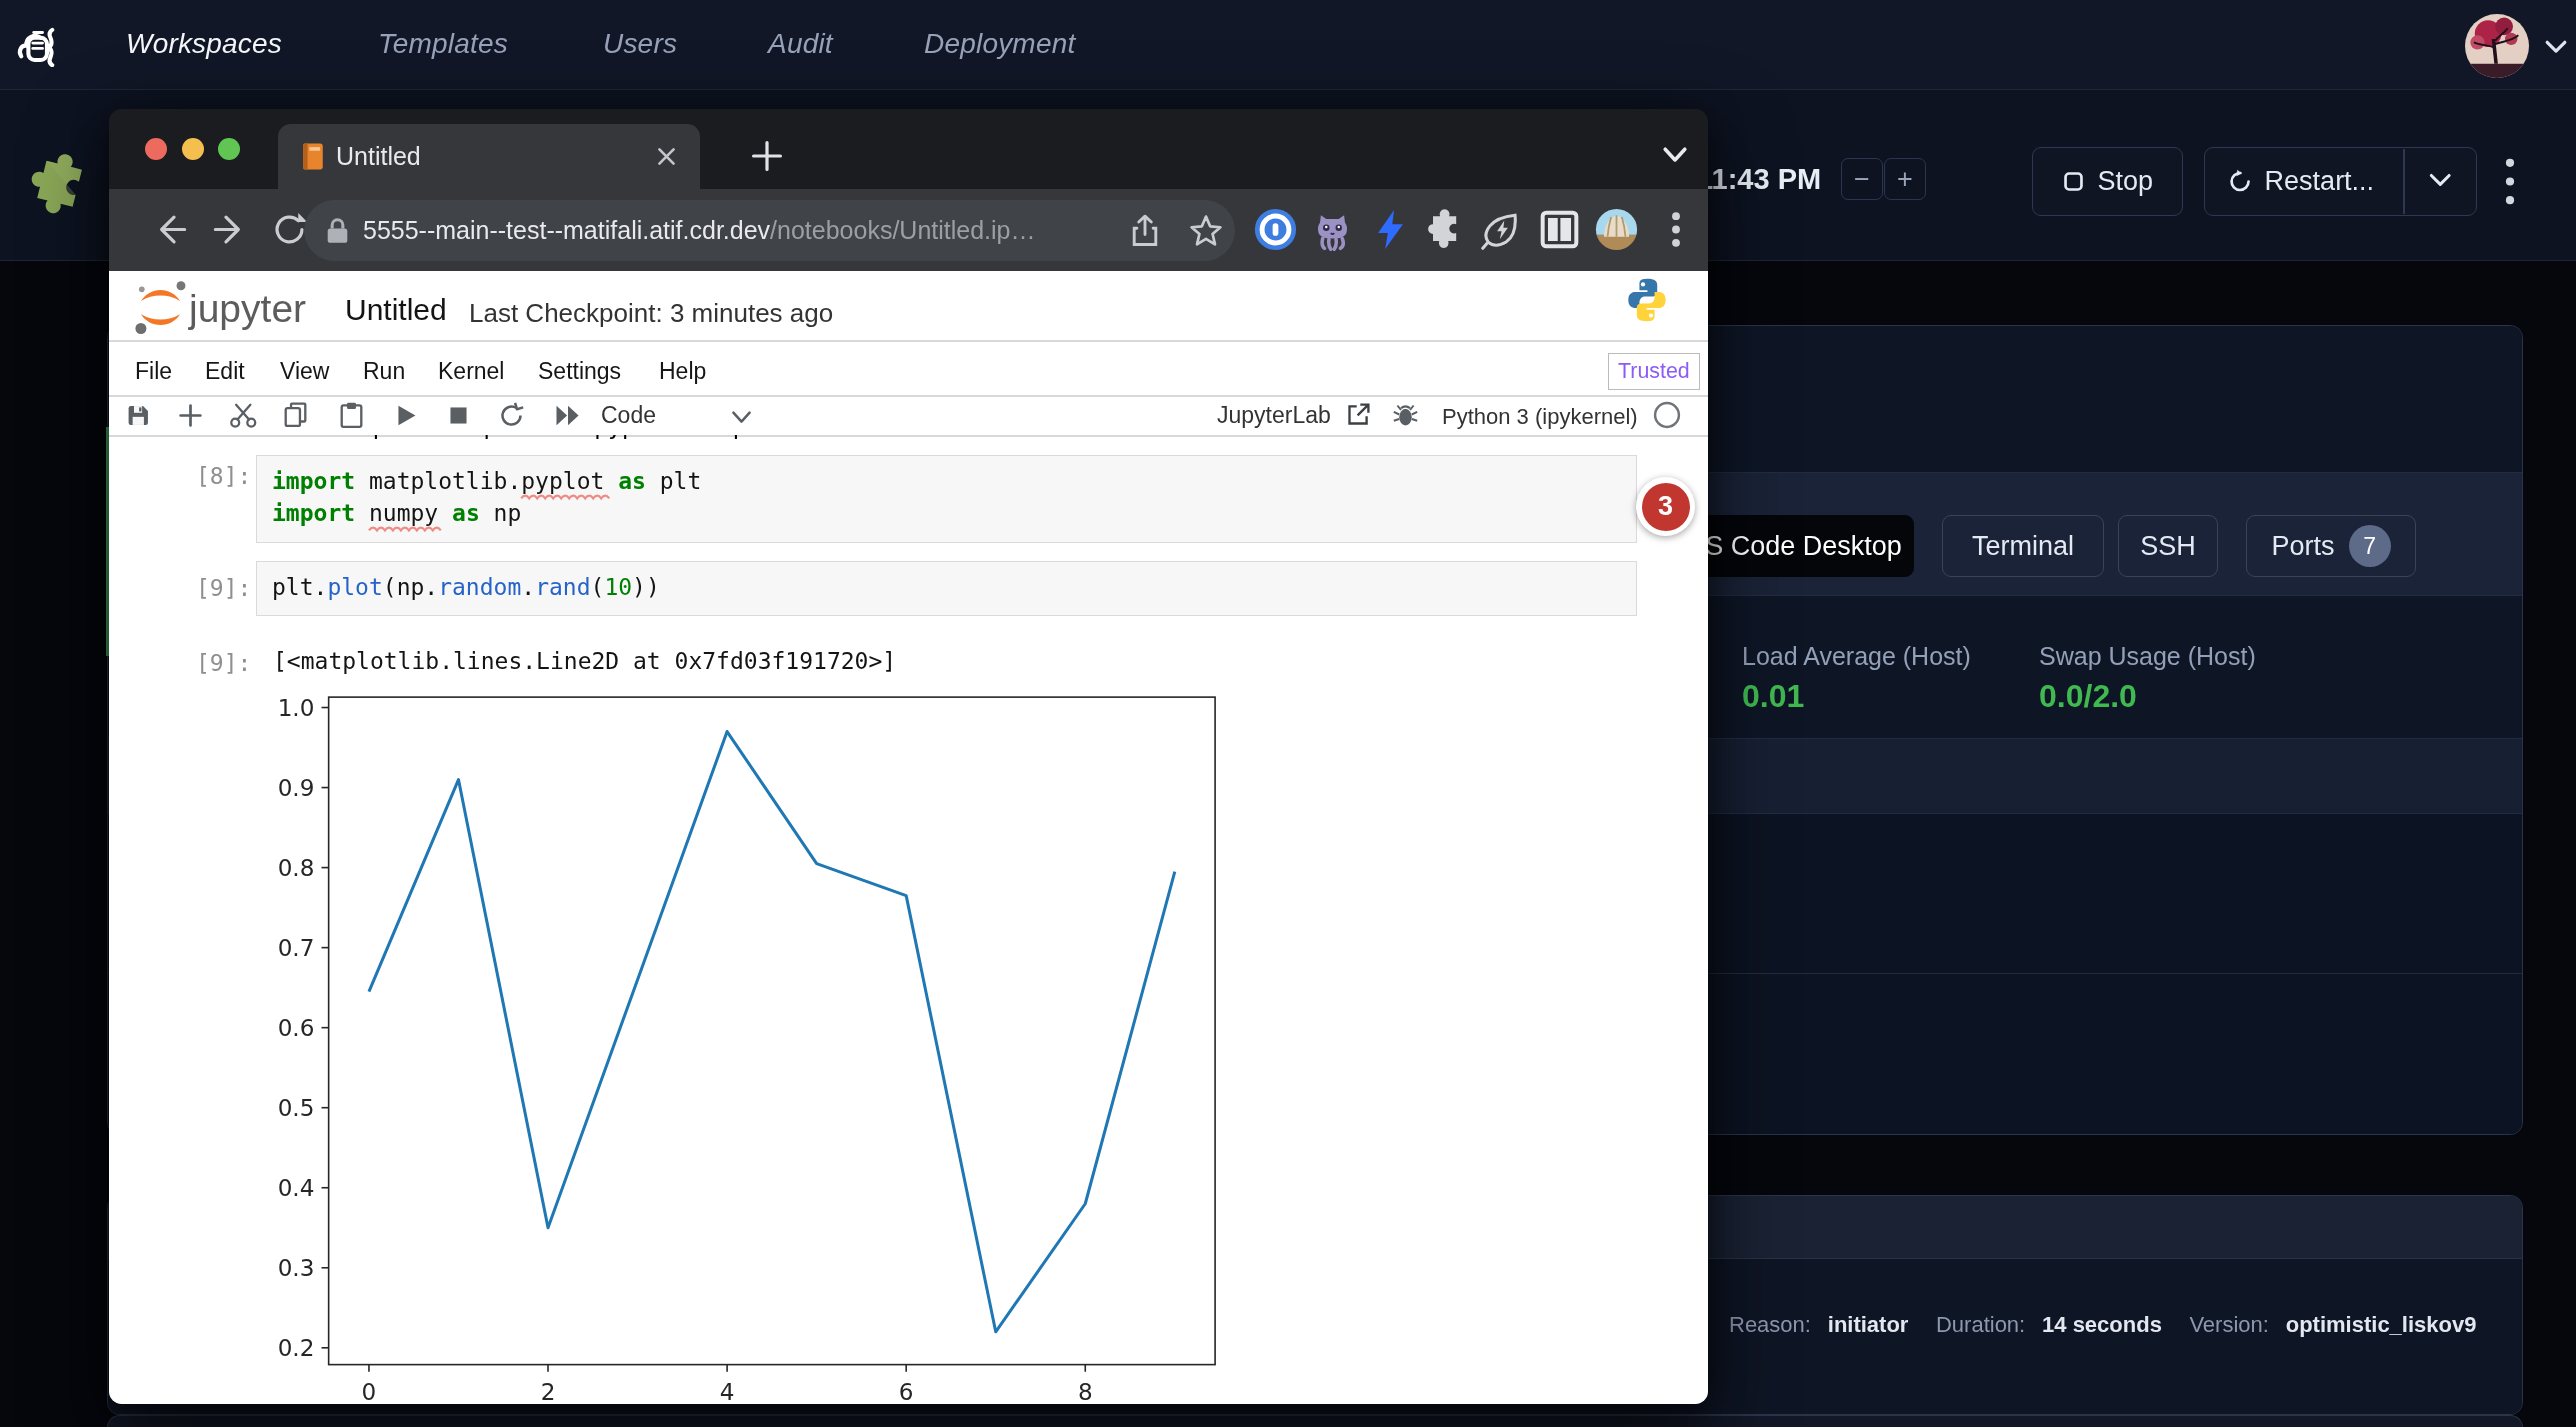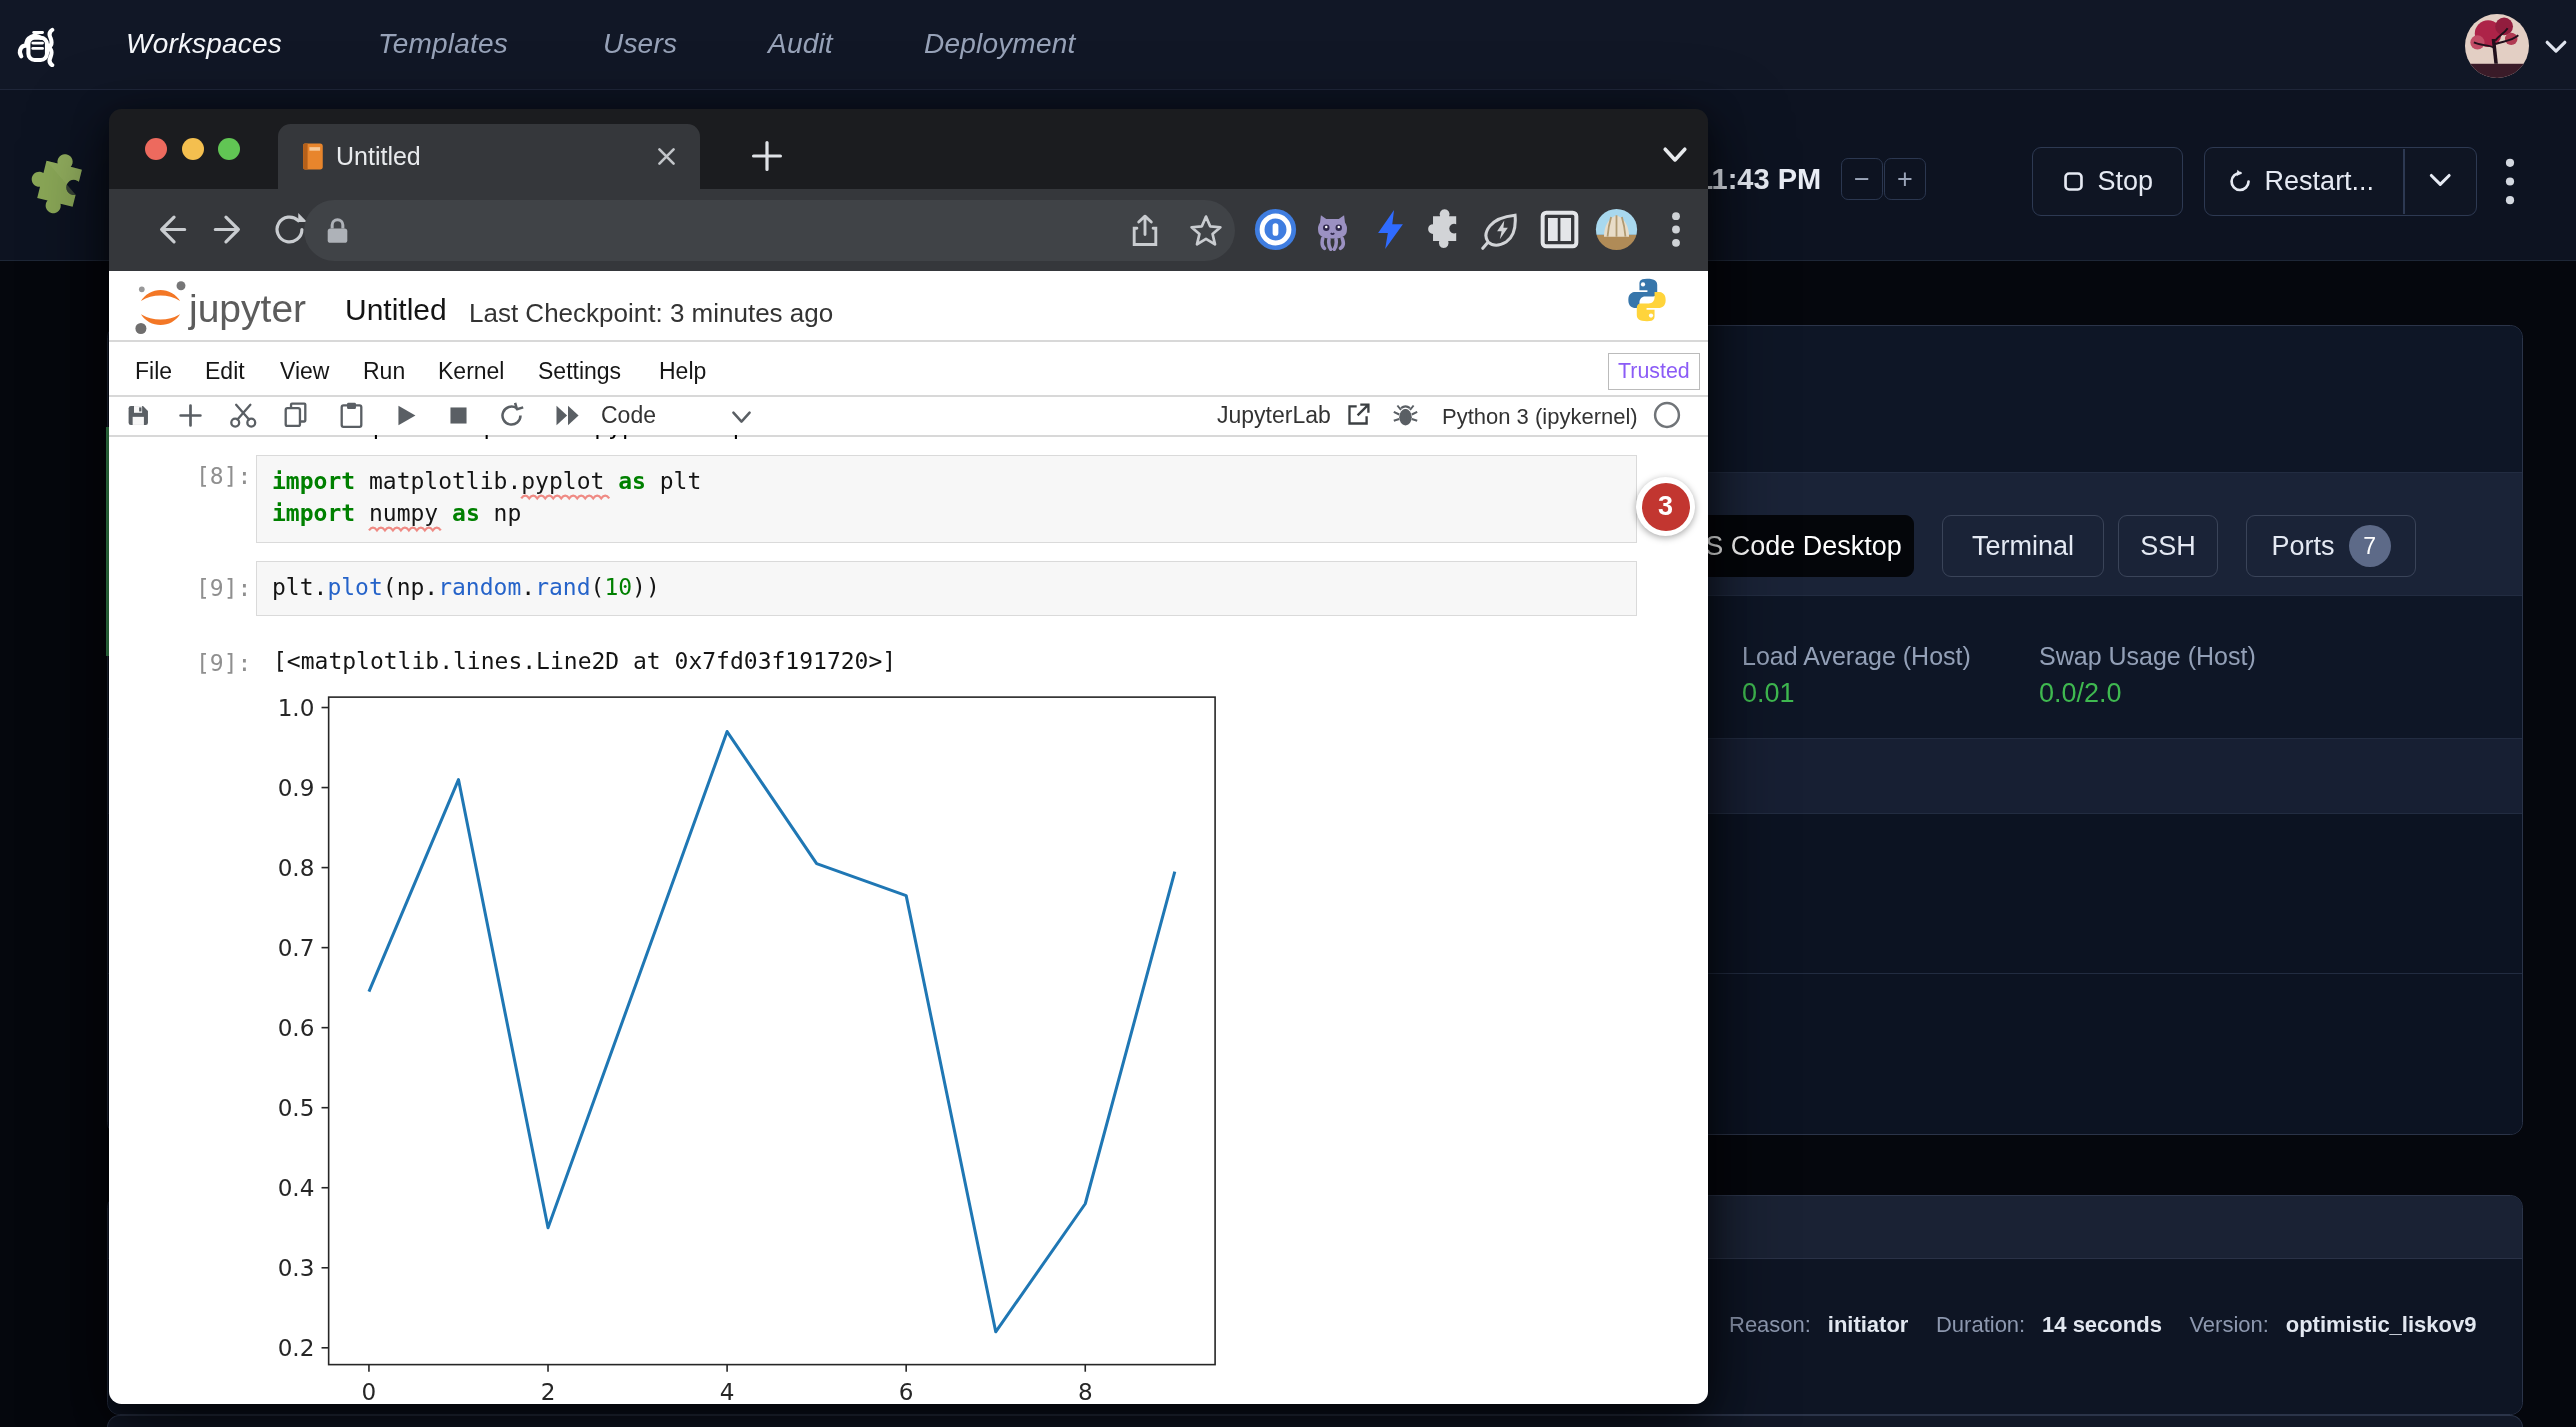--- a/index.html
+++ b/index.html
@@ -14,21 +14,21 @@
   .nav-avatar { position:absolute; width:64px; height:64px; border-radius:50%; overflow:hidden; top:14.2px; left:2465px; }
   .hdr { position:absolute; left:0; top:90px; width:2576px; height:171px; background:#0d1321; border-bottom:1.8px solid #1e2737; }
   .time { position:absolute; left:1697px; top:163px; font-size:29px; font-weight:600; color:#e9edf5; }
   .sqbtn { position:absolute; top:158px; width:42px; height:42px; border:1.8px solid #2b3750; border-radius:7.1px; color:#9aa4b8; font-size:27px; display:flex; align-items:center; justify-content:center; }
   .bigbtn { position:absolute; top:147px; height:69px; border:1.8px solid #2d3952; border-radius:9px; display:flex; align-items:center; justify-content:center; color:#e6eaf3; font-size:27px; background:rgba(255,255,255,0.01); }
   .panel { position:absolute; left:107px; width:2416px; background:#0e1525; border:1.8px solid #2b3449; border-radius:12.5px; overflow:hidden; }
   .p-sec { position:absolute; left:0; width:100%; }
   .appbtn { position:absolute; top:189px; height:62px; border:1.8px solid #3a4459; border-radius:9px; color:#e4e9f3; font-size:27px; display:flex; align-items:center; justify-content:center; }
   .appbtn.dark { background:#04060a; border-color:#04060a; color:#fff; }
   .stat-label { position:absolute; font-size:25px; color:#93a0b7; }
-  .stat-value { position:absolute; font-size:27px; color:#3fb950; }
+  .stat-value { position:absolute; font-size:32px; color:#3fb950;font-weight:bold; }
   .info-row { position:absolute; left:1621px; top:116px; font-size:22px; color:#8d98af; white-space:nowrap; }
   .info-row b { color:#e2e7f0; font-weight:700; }
   .greenline { position:absolute; left:106px; top:427px; width:2.7px; height:229px; background:#44a862; }
 
   
   .bwin { position:absolute; left:109px; top:109px; width:1599px; height:1295px; border-radius:12.5px;
           box-shadow:0 27px 80px rgba(0,0,0,.6), 0 9px 32px rgba(0,0,0,.5); }
   .tabstrip { position:absolute; left:0; top:0; width:100%; height:80px; background:#1b1c1f; border-radius:12.5px 12.5px 0 0; }
   .light { position:absolute; top:29px; width:22px; height:22px; border-radius:50%; }
   .btab { position:absolute; left:169px; top:15px; width:422px; height:65px; background:#35373b; border-radius:12.5px 12.5px 0 0; }
@@ -206,20 +206,24 @@
     </svg>
     <svg style="position:absolute;left:161px;top:21.4px" width="39" height="39" viewBox="0 0 44 44">
       <path d="M36 22 A14 14 0 1 1 31.9 12.1" fill="none" stroke="#c9ccd0" stroke-width="3.6" stroke-linecap="round"></path>
       <path d="M31.9 3.5 L31.9 13.5 L41.9 13.5 Z" fill="#c9ccd0"></path>
     </svg>
     <div class="pill">
       <svg style="position:absolute;left:19.6px;top:17px" width="27" height="28.5" viewBox="0 0 30 32">
         <rect x="4" y="13" width="22" height="16" rx="3" fill="#aeb2b8"></rect>
         <path d="M9 13 V9 a6 6 0 0 1 12 0 V13" fill="none" stroke="#aeb2b8" stroke-width="3.4"></path>
       </svg>
+      <div class="urltxt">
+        <span>5555--main--test--matifali.atif.cdr.dev</span>
+          <span class="gray">/notebooks/Untitled.ip…</span>
+      </div>
       <svg style="position:absolute;left:823px;top:13.4px" width="36" height="36" viewBox="0 0 40 40">
         <path d="M20 4 L20 24 M13 10 L20 3.5 L27 10" stroke="#c9ccd0" stroke-width="3.2" fill="none" stroke-linecap="round" stroke-linejoin="round"></path>
         <path d="M11 17 L8 17 L8 35 L32 35 L32 17 L29 17" stroke="#c9ccd0" stroke-width="3.2" fill="none" stroke-linecap="round"></path>
       </svg>
       <svg style="position:absolute;left:884px;top:13.4px" width="36" height="36" viewBox="0 0 40 40">
         <path d="M20 4 L24.6 14.8 L36 15.8 L27.3 23.4 L30 34.8 L20 28.7 L10 34.8 L12.7 23.4 L4 15.8 L15.4 14.8 Z" fill="none" stroke="#c9ccd0" stroke-width="3" stroke-linejoin="round"></path>
       </svg>
     </div>
     <svg style="position:absolute;left:1145px;top:18.7px" width="43" height="43" viewBox="0 0 48 48">
       <circle cx="24" cy="24" r="23" fill="#3f7de0"></circle>

